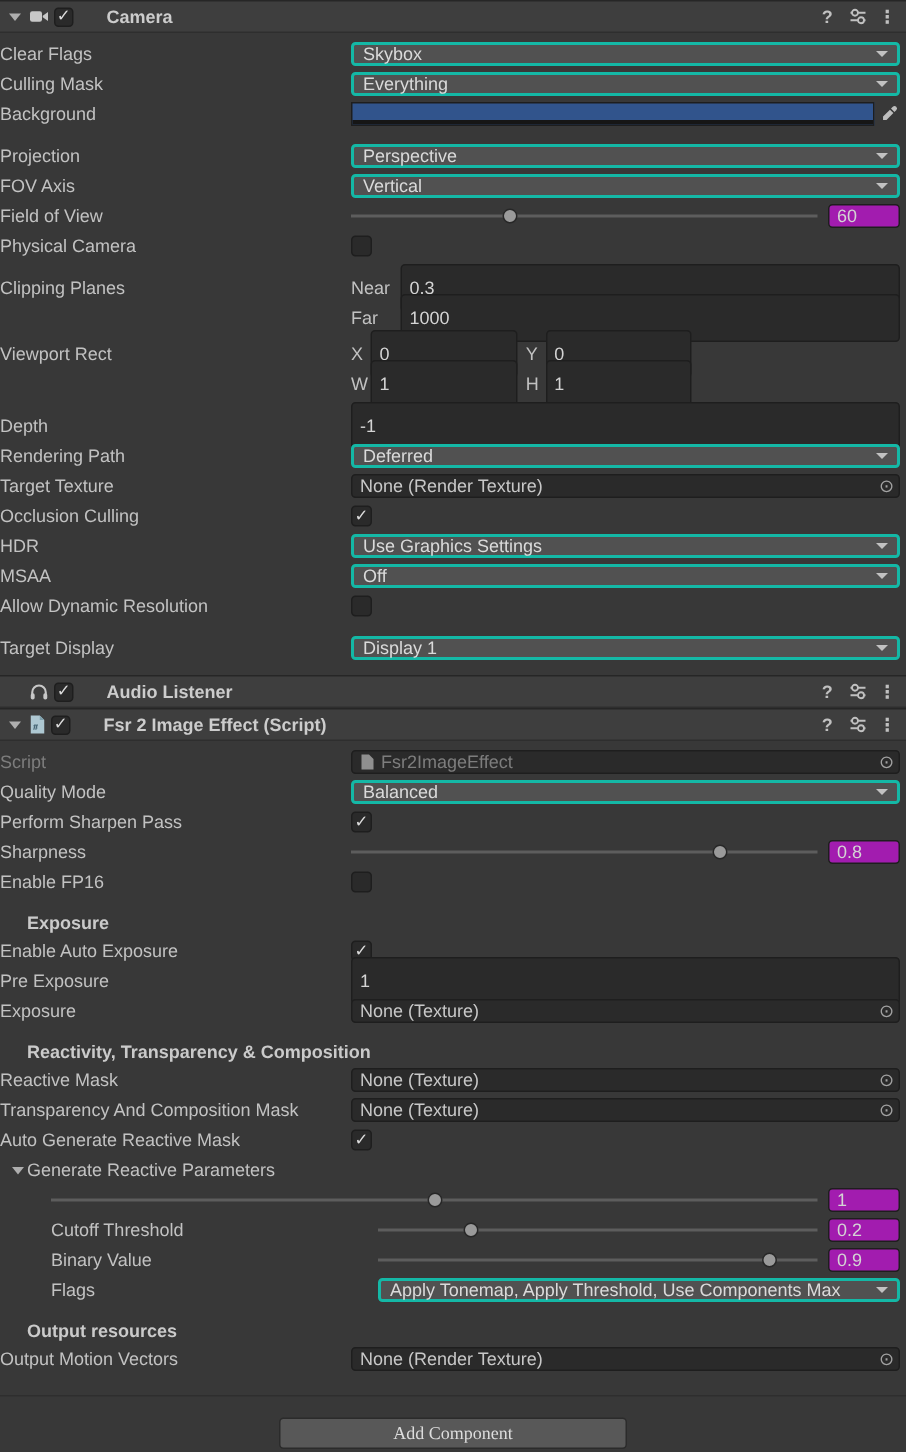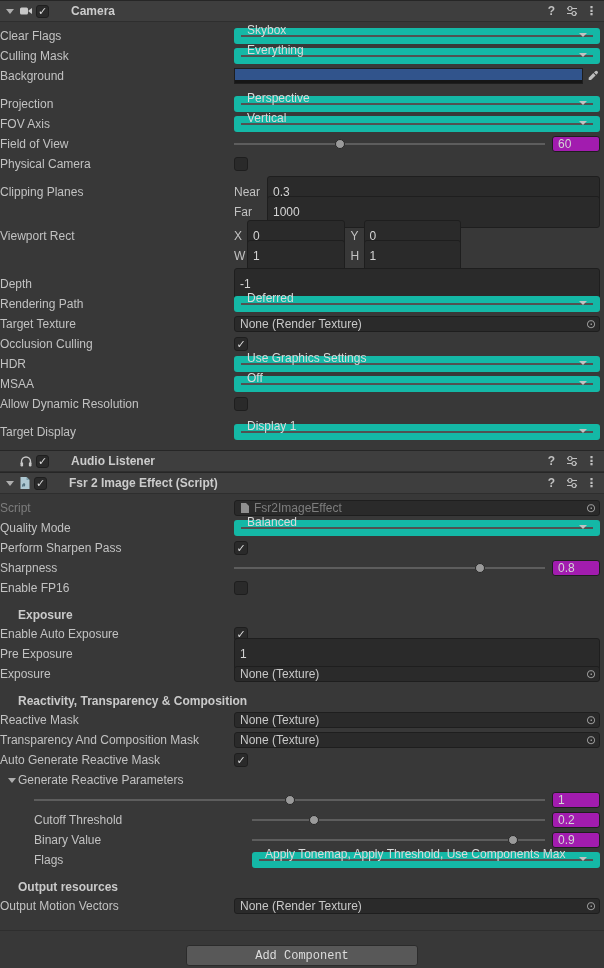--- a/index.html
+++ b/index.html
@@ -24,21 +24,21 @@
   .row{display:flex;align-items:center;height:20px;padding-right:4px}
   .label{width:234px;flex:none;white-space:nowrap;overflow:hidden;color:#c2c2c2}
   .value{flex:1;display:flex;align-items:center;min-width:0}
   .gap{height:8px}.gap-sm{height:4px}
   .section{height:18px;line-height:18px;padding-left:18px;font-weight:bold;color:#cacaca;white-space:nowrap}
   .row.indent{padding-left:34px}
   .row.indent .label{width:218px}
   .row.foldrow{padding-left:6px}
 
   
-  .dropdown{flex:1;height:16px;background:#515151;border:7px solid #14b8a6;border-radius:3px;display:flex;align-items:flex-end;padding:0 6px;min-width:0}
+  .dropdown{flex:1;height:16px;background:#515151;border:2px solid #14b8a6;border-radius:3px;display:flex;align-items:center;padding:0 6px;min-width:0}
   .dd-text{flex:1;white-space:nowrap;overflow:hidden;color:#dadada}
   .dd-arrow{width:0;height:0;border-left:4px solid transparent;border-right:4px solid transparent;border-top:4px solid #c2c2c2;margin-left:4px;flex:none}
 
   .textfield{flex:1;height:32px;background:#2a2a2a;border:1px solid #1e1e1e;border-radius:3px;display:flex;align-items:center;padding:0 5px;color:#d4d4d4;min-width:0;white-space:nowrap;overflow:hidden}
   .numfield{width:48px;flex:none;height:16px;background:#a21caf;border:1px solid #1e1e1e;border-radius:3px;display:flex;align-items:center;padding:0 5px;color:#d4d4d4}
 
   .objfield{flex:1;height:16px;background:#2a2a2a;border:1px solid #1e1e1e;border-radius:3px;display:flex;align-items:center;padding:0 0 0 5px;min-width:0}
   .obj-text{flex:1;white-space:nowrap;overflow:hidden;color:#c8c8c8}
   .obj-picker{width:16px;height:14px;display:inline-flex;align-items:center;justify-content:center;color:#a2a2a2;font-size:12px;flex:none}
   .disabled .obj-text{color:#7d7d7d}
@@ -52,21 +52,21 @@
   .axis{width:13px;flex:none}
   .pair-row{display:flex;align-items:center;height:20px;width:233px}
   .pair-row .textfield{margin-right:6px}
 
   .colorfield{flex:1;height:16px;border:1px solid #1e1e1e;position:relative;min-width:0}
   .color-alpha{position:absolute;left:0;right:0;bottom:0;height:3px;background:#161616}
   .eyedrop{width:15px;height:16px;display:inline-flex;align-items:center;justify-content:center;margin-left:2px;flex:none}
 
   .comp-end{height:1px;background:#2e2e2e;margin-top:6px}
   .add-wrap{padding-top:14px;display:flex;justify-content:center}
-  .add-btn{width:232px;height:21px;background:#585858;border:1px solid #2b2b2b;border-radius:3px;color:#dddddd;font-family:Liberation Mono, monospace;font-size:12px;cursor:default}
+  .add-btn{width:232px;height:21px;background:#585858;border:1px solid #2b2b2b;border-radius:3px;color:#dddddd;font-family:Liberation Serif, serif;font-size:12px;cursor:default}
 </style>
 </head>
 <body>
 
 <div class="inspector">
 
   <div class="comp-header">
     <span class="foldout open"></span>
     <span class="icon">
       <svg width="14" height="14" viewBox="0 0 14 14">

